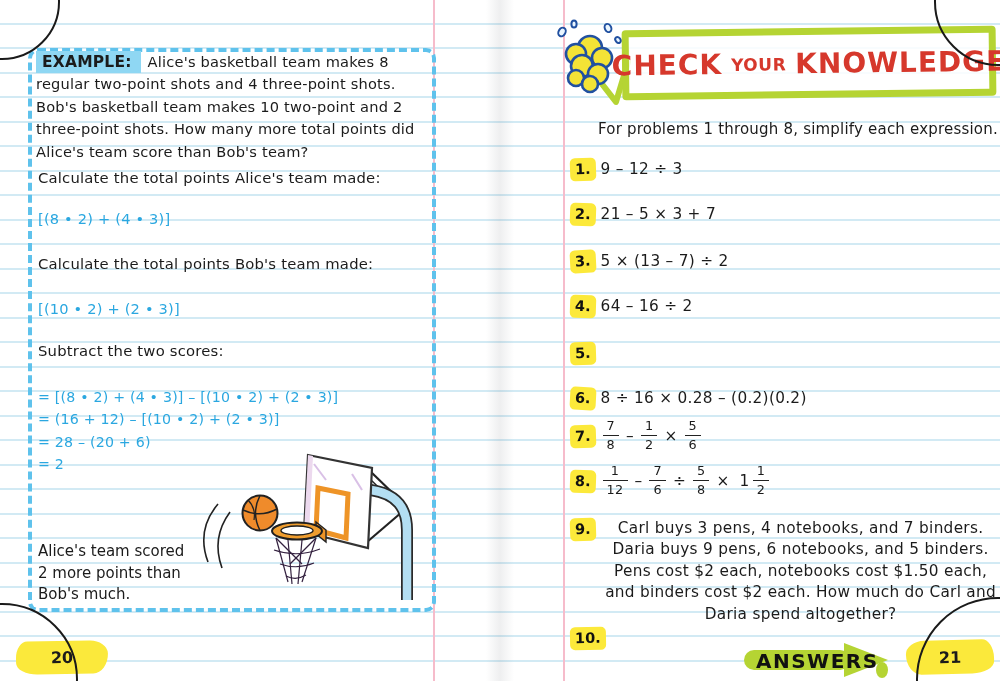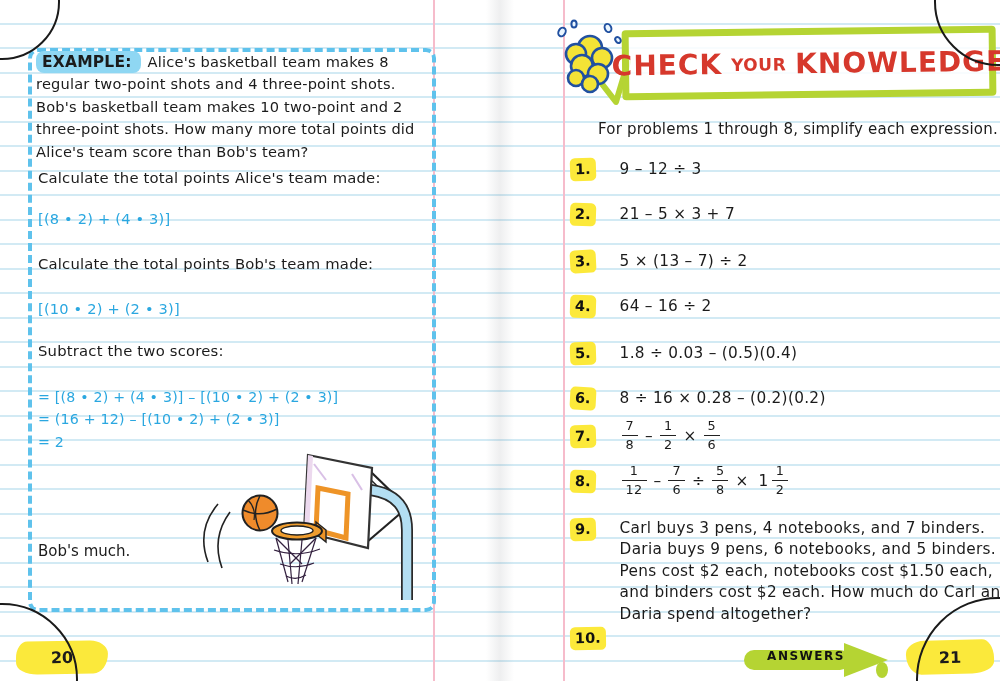--- a/index.html
+++ b/index.html
@@ -18,21 +18,21 @@
   .curl-tr{right:-62px;top:-62px;width:124px;height:124px;}
   .curl-bl{left:-74px;bottom:-74px;width:148px;height:148px;}
   .curl-br{right:-80px;bottom:-80px;width:160px;height:160px;}
 
   
   .example-box{position:absolute;left:28px;top:48px;width:400px;height:556px;
     border:4px dashed #5fc2ec;border-radius:10px;}
   .intro{position:absolute;left:36px;top:51px;width:398px;margin:0;
     font-size:14.6px;line-height:22.4px;letter-spacing:0.2px;}
   .ex-label{background:#8fd7f3;font-weight:800;font-size:15.5px;
-    padding:2px 9px 2px 6px;border-radius:8px;margin-right:7px;}
+    padding:2px 9px 2px 6px;border-radius:0;margin-right:7px;}
   .lstep{position:absolute;left:38px;margin:0;font-size:14.8px;letter-spacing:0.2px;}
   .blue{color:#2aa7e0;}
   .expr-blue{position:absolute;left:38px;margin:0;font-size:14.6px;letter-spacing:0.2px;}
   .work{position:absolute;left:38px;top:386px;font-size:14.2px;line-height:22.4px;letter-spacing:0.2px;}
   .conclusion{position:absolute;left:38px;top:541px;font-size:15px;line-height:21.7px;}
   .bball{position:absolute;left:180px;top:450px;}
   .page-blob{position:absolute;background:#fbe93b;display:flex;align-items:center;justify-content:center;
     font-weight:800;font-size:16px;}
   .blob-20{left:16px;top:641px;width:92px;height:33px;border-radius:14px 22px 18px 26px/20px 16px 24px 14px;transform:rotate(-1deg);}
   .blob-21{left:906px;top:640px;width:88px;height:34px;border-radius:22px 14px 26px 18px/16px 22px 14px 24px;transform:rotate(-1.5deg);}
@@ -44,32 +44,32 @@
     display:flex;align-items:center;justify-content:center;gap:9px;background:rgba(255,255,255,0.85);}
   .t-big{font-size:28px;font-weight:900;color:#d6382c;letter-spacing:1px;}
   .t-small{font-size:17px;font-weight:900;color:#d6382c;letter-spacing:0.5px;margin-top:2px;}
   .instruction{position:absolute;left:598px;top:120px;margin:0;font-size:15px;letter-spacing:0.2px;}
 
   
   .prob-row{position:absolute;left:570px;display:flex;align-items:center;}
   .prob-row.wrap{align-items:flex-start;}
   .pnum{background:#fce93a;color:#111;font-weight:800;font-size:14.5px;line-height:1;
     padding:4px 5px;border-radius:5px;transform:rotate(-2deg);flex:0 0 auto;}
-  .pexpr{margin-left:24px;font-size:15.3px;letter-spacing:0.3px;display:inline-flex;align-items:center;}
+  .pexpr{margin-left:5px;font-size:15.3px;letter-spacing:0.3px;display:inline-flex;align-items:center;text-align:center;}
   .pexpr.block{display:block;width:400px;line-height:21.4px;}
   .tok-op{padding:0 5px;}
   .tok-whole{margin-left:5px;margin-right:1px;}
   .frac{display:inline-flex;flex-direction:column;align-items:center;line-height:1;font-size:12.8px;margin:0 2px;}
   .frac .fn{padding:0 4px 2.5px;}
   .frac .fd{border-top:1.6px solid #222;padding:2.5px 4px 0;}
 
   
   .answers-wrap{position:absolute;left:742px;top:641px;width:160px;height:38px;}
   .answers-label{position:absolute;left:14px;top:8px;width:100px;text-align:center;
-    font-size:12px;font-weight:900;letter-spacing:1.5px;color:#111;}
+    font-size:20px;font-weight:900;letter-spacing:1.5px;color:#111;}
 </style>
 </head>
 <body>
 
 <div class="spread">
   <div class="margin-line ml-left"></div>
   <div class="margin-line ml-right"></div>
   <div class="spine"></div>
 
   <section>
@@ -79,23 +79,26 @@
 
     <p class="lstep" style="top:169px">Calculate the total points Alice's team made:</p>
     <p class="expr-blue blue" style="top:210px">[(8 • 2) + (4 • 3)]</p>
     <p class="lstep" style="top:255px">Calculate the total points Bob's team made:</p>
     <p class="expr-blue blue" style="top:300px">[(10 • 2) + (2 • 3)]</p>
     <p class="lstep" style="top:342px">Subtract the two scores:</p>
 
     <div class="work blue" id="work-lines">
         <div>= [(8 • 2) + (4 • 3)] – [(10 • 2) + (2 • 3)]</div>
         <div>= (16 + 12) – [(10 • 2) + (2 • 3)]</div>
+        <div>= 28 – (20 + 6)</div>
         <div>= 2</div>
       </div>
     <div class="conclusion" id="conclusion">
+        <div>Alice's team scored</div>
+        <div>2 more points than</div>
         <div>Bob's much.</div>
       </div>
 
     <svg class="bball" width="265" height="178" viewBox="0 0 265 178">
 
       <path d="M 28,112 Q 16,80 38,54" fill="none" stroke="#222" stroke-width="1.6"></path>
       <path d="M 42,118 Q 31,88 50,62" fill="none" stroke="#222" stroke-width="1.6"></path>
 
       <line x1="191" y1="22" x2="222" y2="52" stroke="#222" stroke-width="2.2"></line>
       <line x1="187" y1="92" x2="222" y2="62" stroke="#222" stroke-width="2.2"></line>
@@ -188,23 +191,20 @@
           </span>
         </div>
         <div class="prob-row" style="top: 295px;">
           <span class="pnum" style="transform: rotate(2deg);">4.</span>
           <span class="pexpr">
             <span class="tok-text">64 – 16 ÷ 2</span>
           </span>
         </div>
         <div class="prob-row" style="top: 342px;">
           <span class="pnum" style="transform: rotate(-2deg);">5.</span>
-          <span class="pexpr">
-            <span class="tok-text">1.8 ÷ 0.03 – (0.5)(0.4)</span>
-          </span>
         </div>
         <div class="prob-row" style="top: 387px;">
           <span class="pnum" style="transform: rotate(3deg);">6.</span>
           <span class="pexpr">
             <span class="tok-text">8 ÷ 16 × 0.28 – (0.2)(0.2)</span>
           </span>
         </div>
         <div class="prob-row" style="top: 420px;">
           <span class="pnum" style="transform: rotate(-2deg);">7.</span>
           <span class="pexpr">

